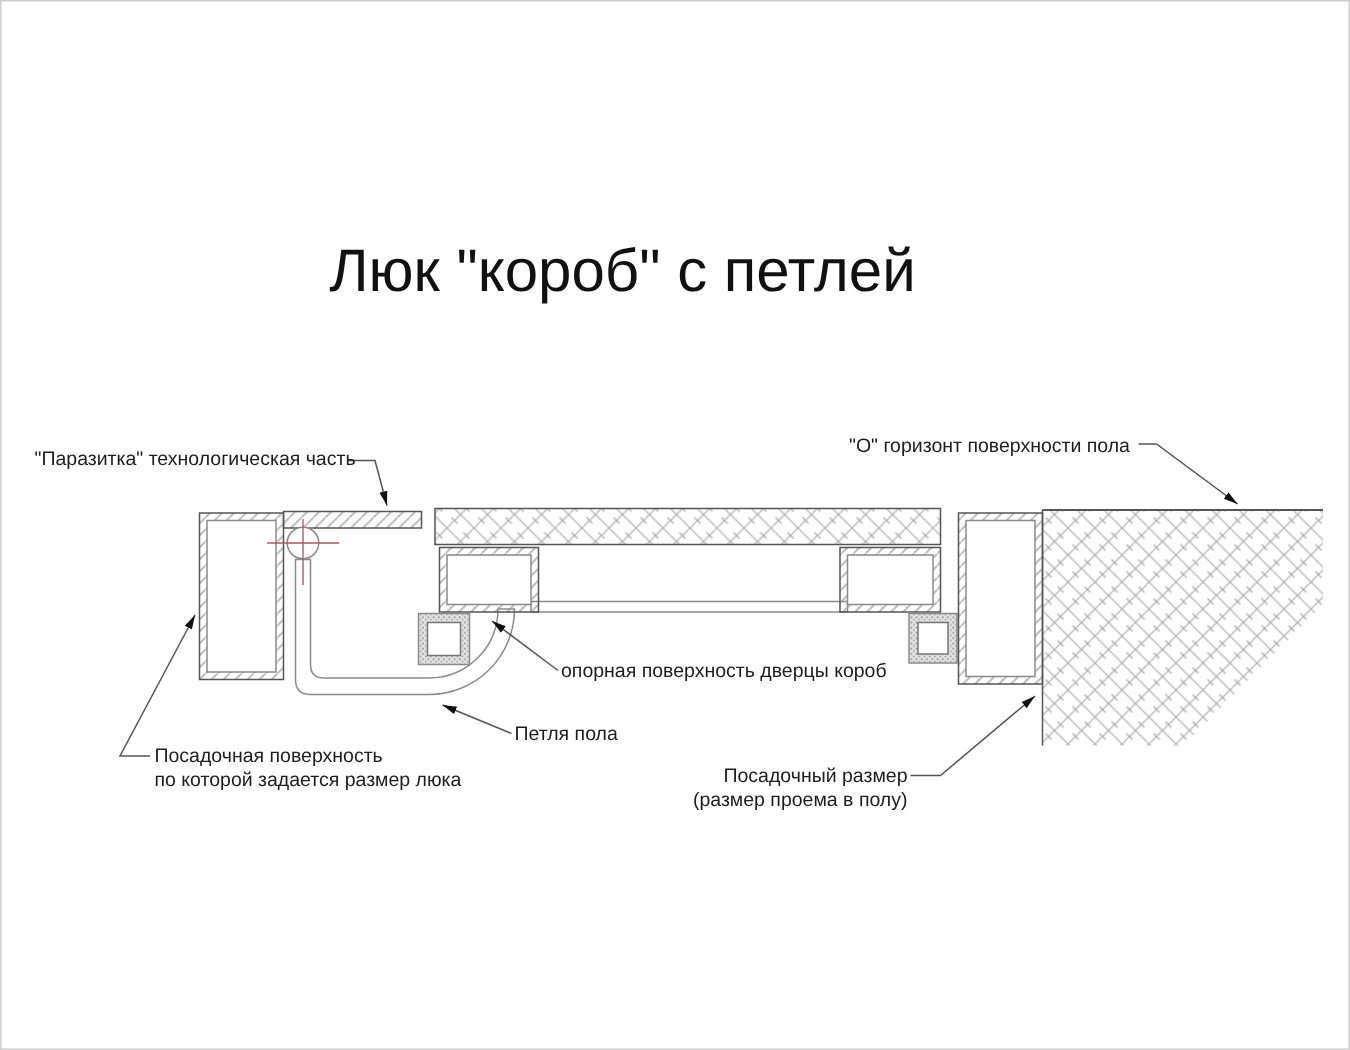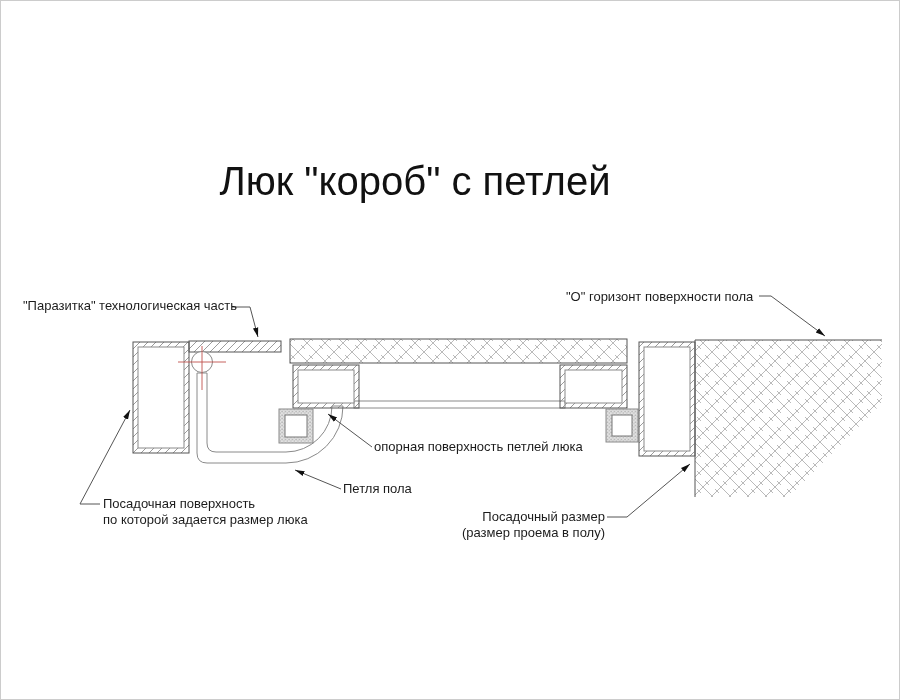--- a/index.html
+++ b/index.html
@@ -106,21 +106,21 @@
       <polyline points="340,488 294,469" marker-end="url(#arrow)"></polyline>
       <polyline points="99,503 79,503 129,409" marker-end="url(#arrow)"></polyline>
       <polyline points="606,516 626,516 689,463" marker-end="url(#arrow)"></polyline>
     </g>
   </svg>
 
   <div class="lbl lbl-parasitka">"Паразитка" технологическая часть</div>
 
   <div class="lbl lbl-ohorizon">"О" горизонт поверхности пола</div>
 
-  <div class="lbl lbl-opornaya">опорная поверхность петлей люка</div>
+  <div class="lbl lbl-opornaya">опорная поверхность дверцы короб</div>
 
   <div class="lbl lbl-petlya">Петля пола</div>
 
   <div class="lbl lbl-posadochnaya">
     <span>Посадочная поверхность</span><br>
     <span>по которой задается размер люка</span>
   </div>
 
   <div class="lbl lbl-posadochny">
     <span>Посадочный размер</span><br>

